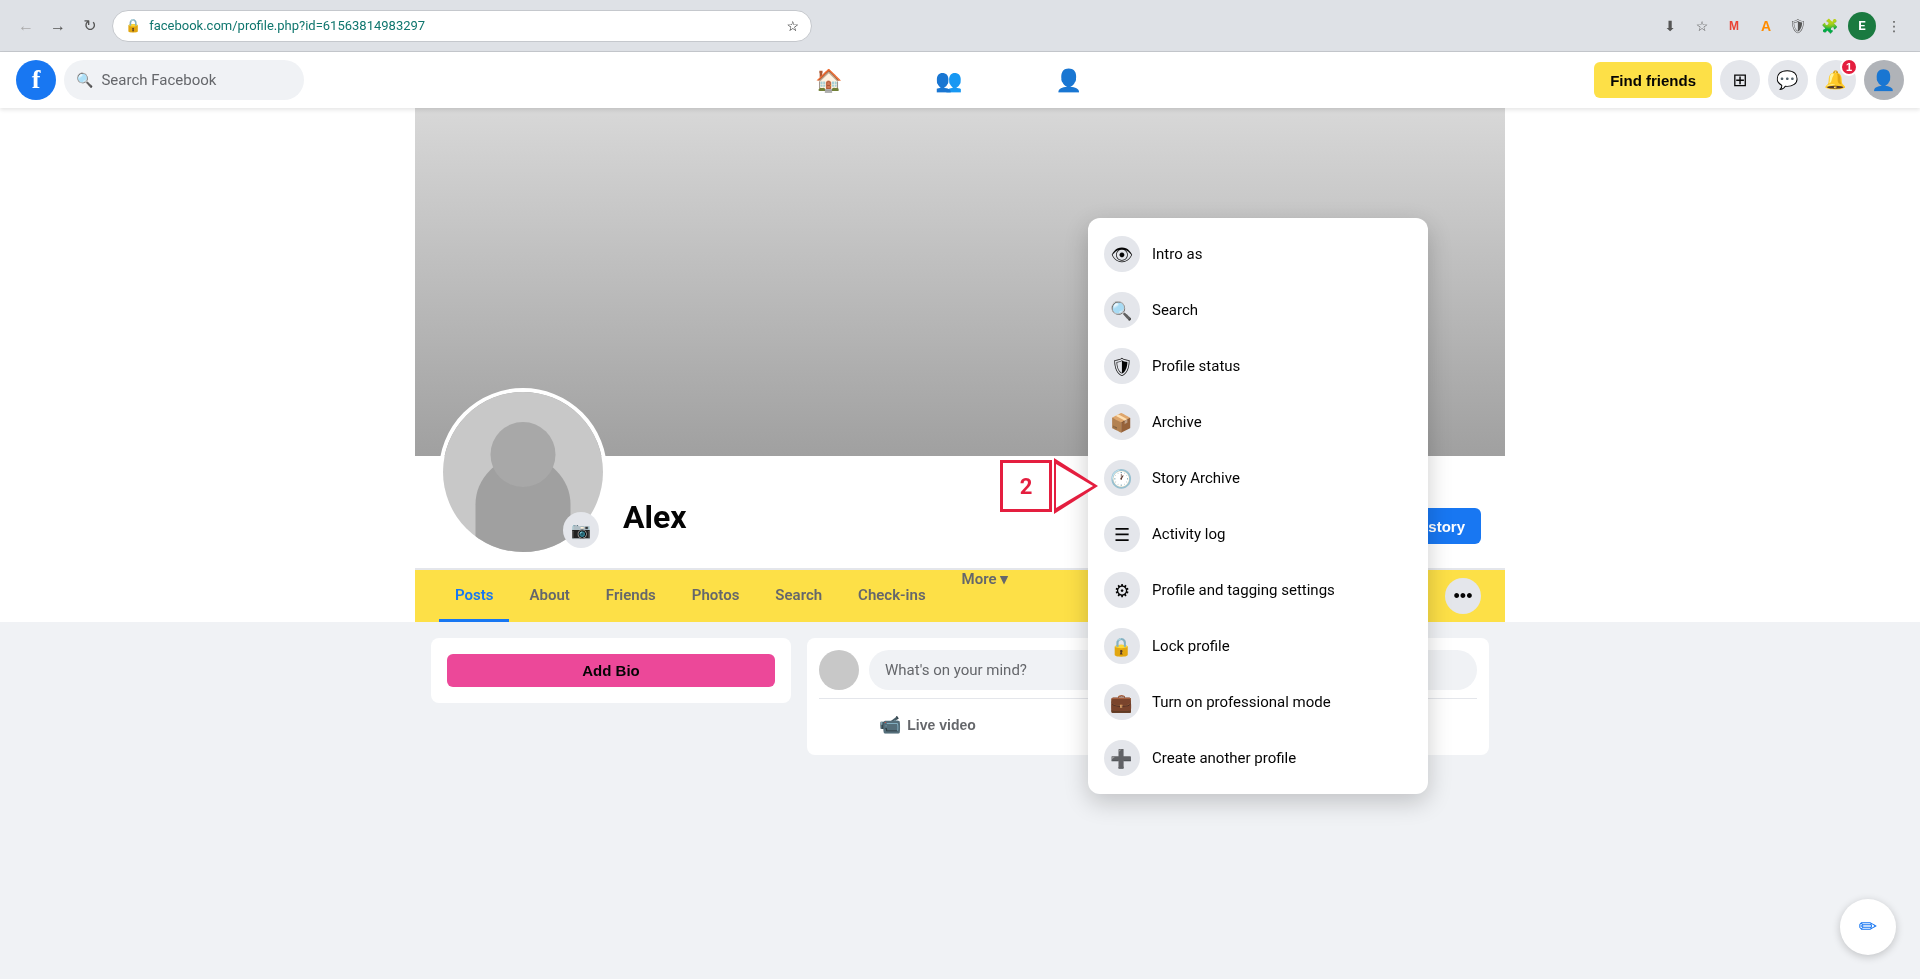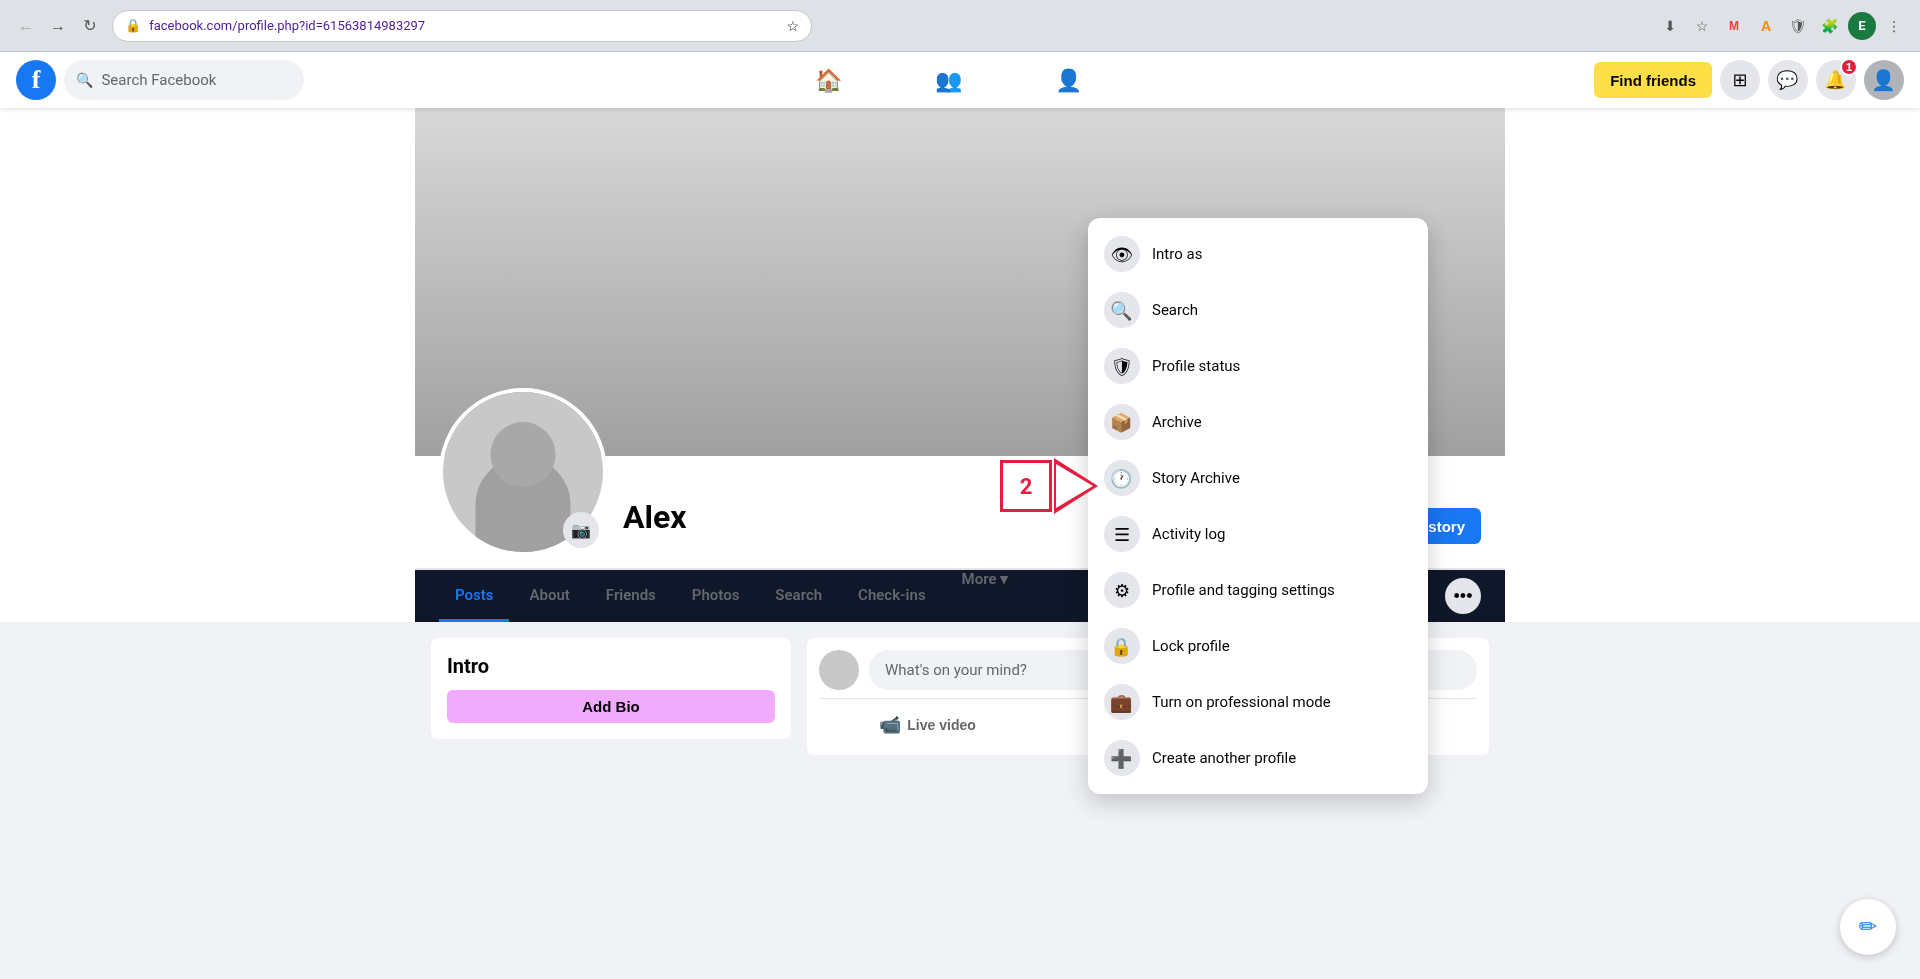--- a/index.html
+++ b/index.html
@@ -37,21 +37,21 @@
       background: white;
       border-radius: 16px;
       border: 1px solid #c5c8cd;
       display: flex;
       align-items: center;
       padding: 0 12px;
       gap: 8px;
       max-width: 700px;
     }
     .address-bar-icon { color: #888; font-size: 13px; }
-    .address-bar-url { font-size: 13px; color: #4c1d95; flex: 1; }
+    .address-bar-url { font-size: 13px; color: #0f766e; flex: 1; }
     .browser-actions {
       display: flex;
       align-items: center;
       gap: 4px;
       margin-left: auto;
     }
     .browser-action-btn {
       width: 28px; height: 28px;
       border-radius: 50%;
       border: none;
@@ -255,21 +255,21 @@
       font-size: 15px;
       font-weight: 600;
       cursor: pointer;
       display: flex;
       align-items: center;
       gap: 6px;
     }
 
     
     .profile-tabs {
-      background: #0f172a;
+      background: #fde047;
       max-width: 1090px;
       margin: 0 auto;
       display: flex;
       align-items: center;
       padding: 0 24px;
       border-top: 1px solid #e4e6eb;
       gap: 4px;
     }
     .profile-tab {
       height: 52px;
@@ -313,21 +313,21 @@
     }
     .intro-title {
       font-size: 20px;
       font-weight: 700;
       color: #050505;
       margin-bottom: 12px;
     }
     .add-bio-btn {
       width: 100%;
       padding: 8px;
-      background: #f0abfc;
+      background: #ec4899;
       border: none;
       border-radius: 6px;
       font-size: 15px;
       font-weight: 600;
       cursor: pointer;
       color: #050505;
     }
 
     .post-input-card {
       background: white;
@@ -563,21 +563,20 @@
       <button class="tab-dots-btn" style="margin-left: auto;">
         <span>•••</span>
       </button>
     </div>
   </div>
 
   <div class="profile-content">
 
     <div>
       <div class="intro-card">
-        <div class="intro-title">Intro</div>
         <button class="add-bio-btn">Add Bio</button>
       </div>
     </div>
 
     <div>
       <div class="post-input-card">
         <div class="post-input-row">
           <div class="post-avatar"></div>
           <div class="post-input-box">
             <span>What's on your mind?</span>

